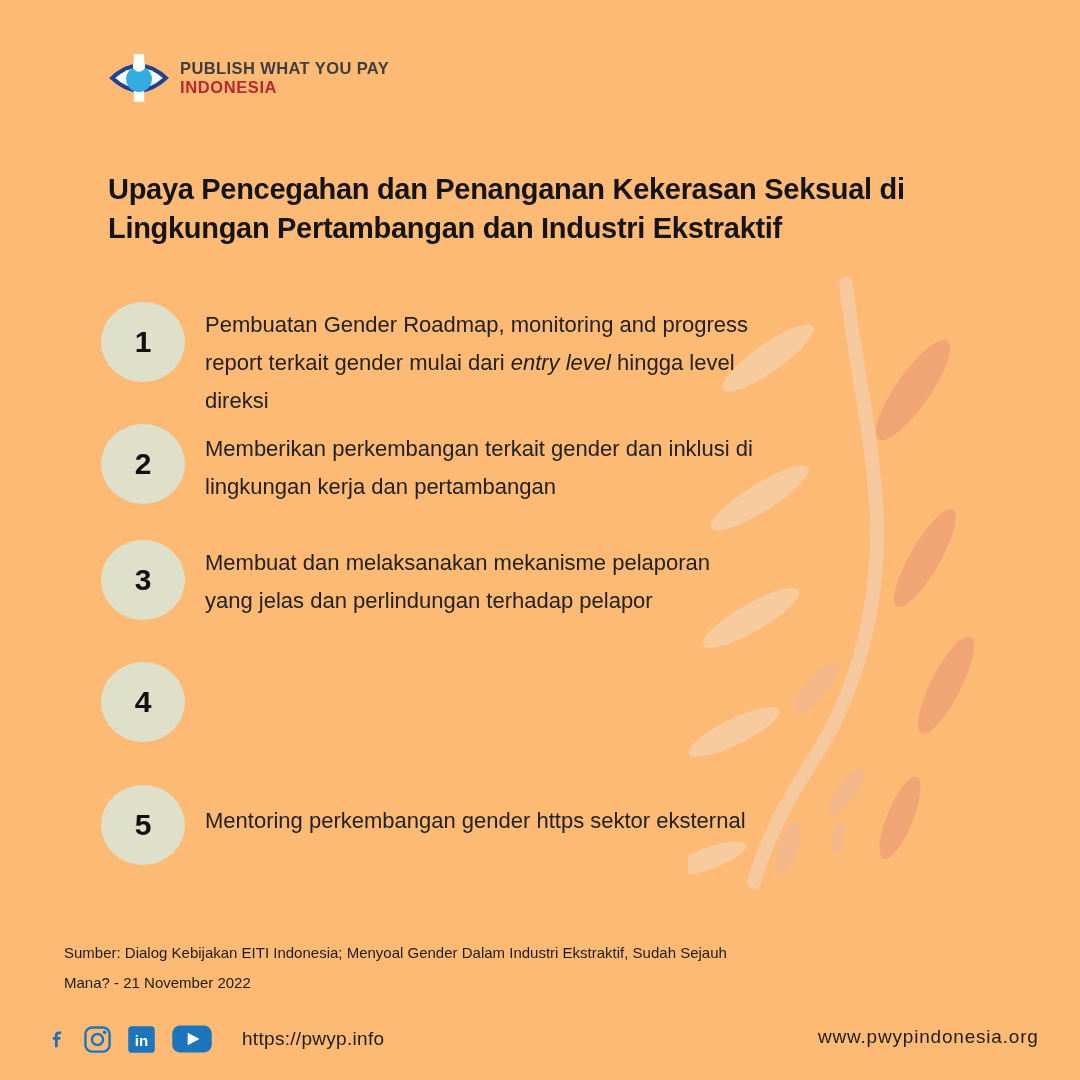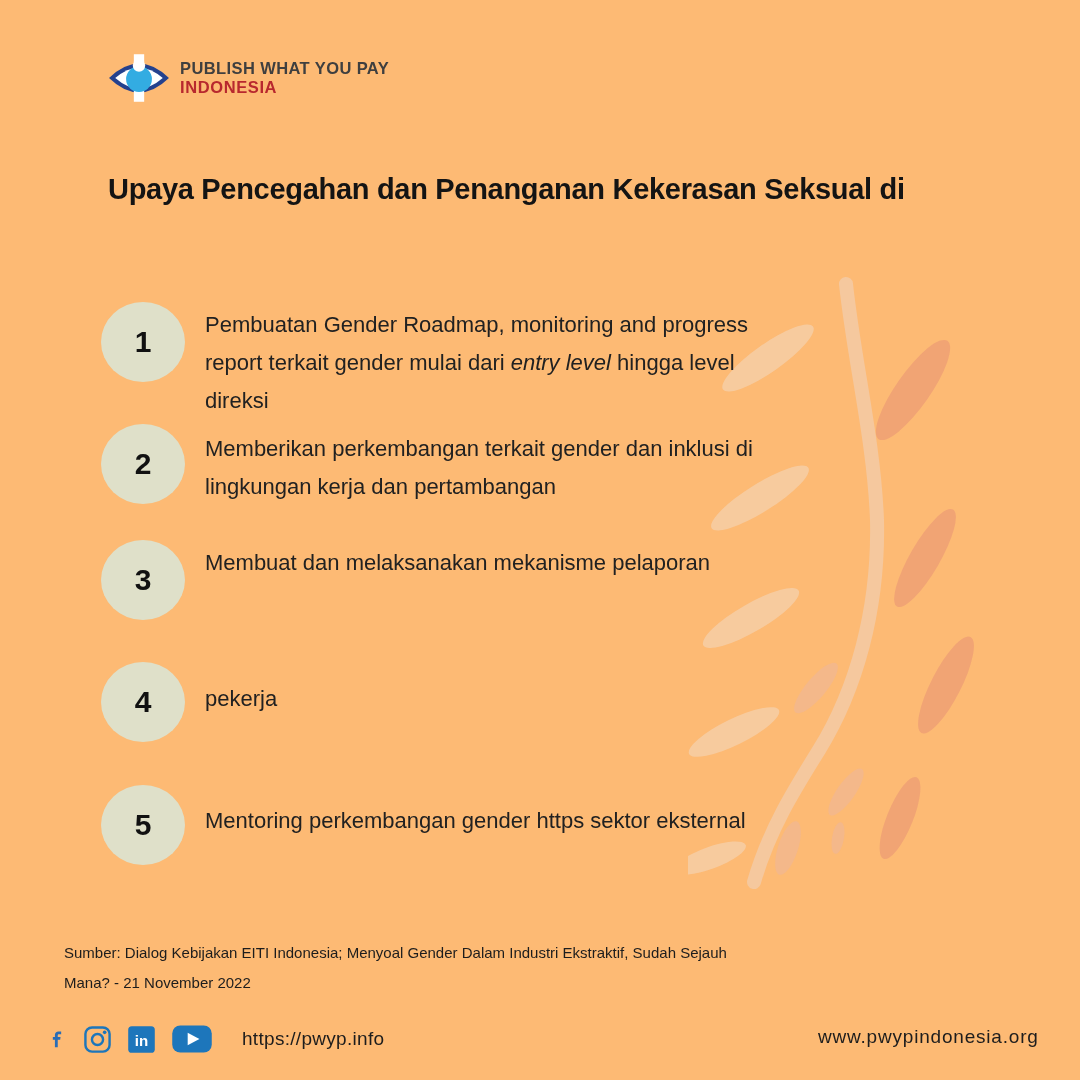--- a/index.html
+++ b/index.html
@@ -94,20 +94,21 @@
       <circle cx="30" cy="11" r="6" fill="#ffffff"></circle>
     </svg>
     <div class="logo-text">
       <div class="l1">PUBLISH WHAT YOU PAY</div>
       <div class="l2">INDONESIA</div>
     </div>
   </div>
 
   <div class="title">
     <span>Upaya Pencegahan dan Penanganan Kekerasan Seksual di</span>
+    <span>Lingkungan Pertambangan dan Industri Ekstraktif</span>
   </div>
 
   <div class="item-circle" style="top:302px">
     <span>1</span>
   </div>
   <div class="item-text" style="top:306px">
     <span class="ln">Pembuatan Gender Roadmap, monitoring and progress</span>
     <span class="ln"><span>report terkait gender mulai dari </span><i>entry level</i><span> hingga level</span></span>
     <span class="ln">direksi</span>
   </div>
@@ -118,27 +119,27 @@
   <div class="item-text" style="top:430px">
     <span class="ln">Memberikan perkembangan terkait gender dan inklusi di</span>
     <span class="ln">lingkungan kerja dan pertambangan</span>
   </div>
 
   <div class="item-circle" style="top:540px">
     <span>3</span>
   </div>
   <div class="item-text" style="top:544px">
     <span class="ln">Membuat dan melaksanakan mekanisme pelaporan</span>
+    <span class="ln">yang jelas dan perlindungan terhadap pelapor</span>
   </div>
 
   <div class="item-circle" style="top:662px">
     <span>4</span>
   </div>
   <div class="item-text" style="top:680px">
-    <span class="ln">pekerja</span>
   </div>
 
   <div class="item-circle" style="top:785px">
     <span>5</span>
   </div>
   <div class="item-text" style="top:802px">
     <span class="ln">Mentoring perkembangan gender https sektor eksternal</span>
   </div>
 
   <div class="source">

